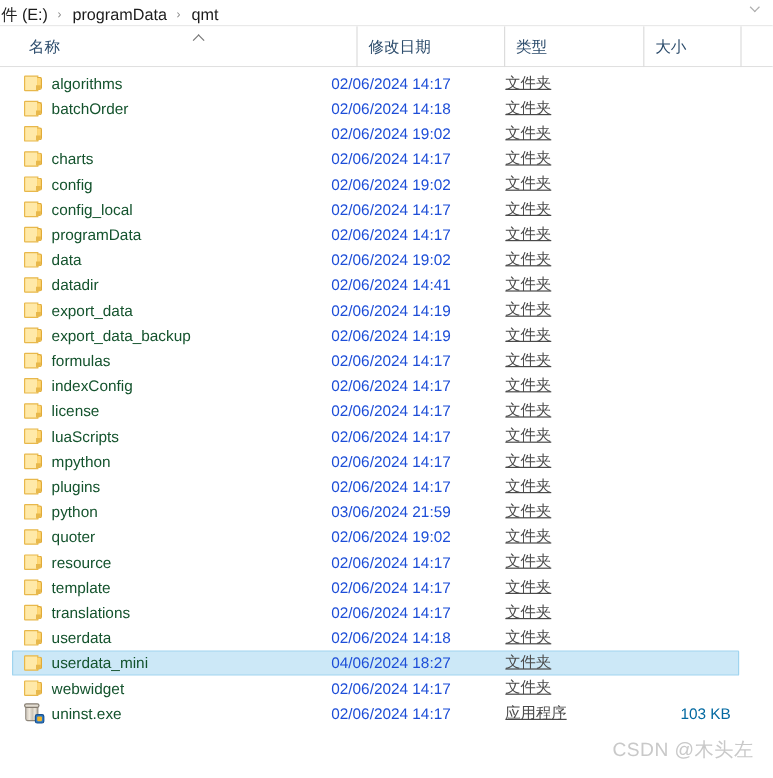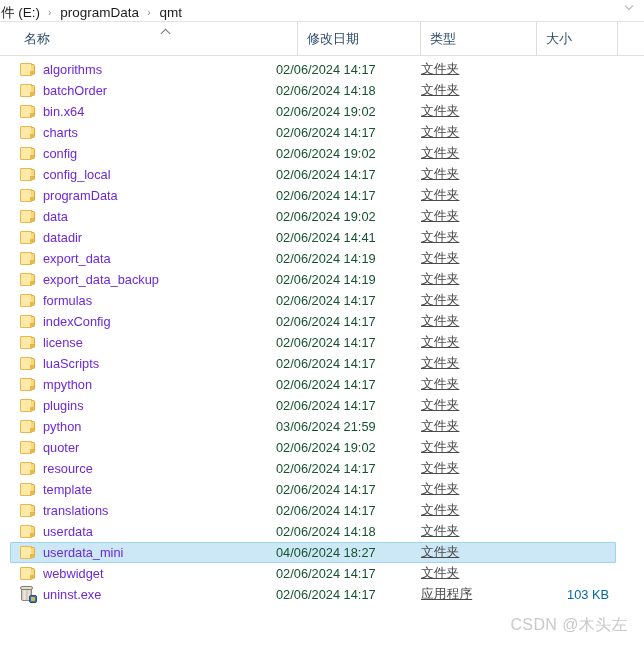--- a/index.html
+++ b/index.html
@@ -145,22 +145,22 @@
     position: absolute;
     height: 21px;
     display: flex;
     align-items: center;
     font-size: 12.8px;
     white-space: nowrap;
     overflow: hidden;
     box-sizing: border-box;
   }
   .c-icon { left: 9px;  width: 22px; justify-content: flex-start; }
-  .c-name { left: 32px; width: 232px; color: #6d28d9; }
-  .c-date { left: 265px; width: 145px; color: #14532d; }
+  .c-name { left: 32px; width: 232px; color: #14532d; }
+  .c-date { left: 265px; width: 145px; color: #1d4ed8; }
   .c-type { left: 410px; width: 112px; color: #4a4a4a; text-decoration: underline; }
   .c-size { left: 522px; width:  79px; color: #0369a1;
             justify-content: flex-end; padding-right: 3px; }
 
   
   .ic-folder {
     position: relative;
     width: 15px;
     height: 13px;
     display: inline-block;
@@ -317,21 +317,20 @@
         <div class="cell c-type">文件夹</div>
         <div class="cell c-size"></div>
       </div>
       <div class="row">
         <div class="cell c-icon">
           <span class="ic-folder">
             <span class="body"></span>
             <span class="tab"></span>
           </span>
         </div>
-        <div class="cell c-name">bin.x64</div>
         <div class="cell c-date">02/06/2024 19:02</div>
         <div class="cell c-type">文件夹</div>
         <div class="cell c-size"></div>
       </div>
       <div class="row">
         <div class="cell c-icon">
           <span class="ic-folder">
             <span class="body"></span>
             <span class="tab"></span>
           </span>

